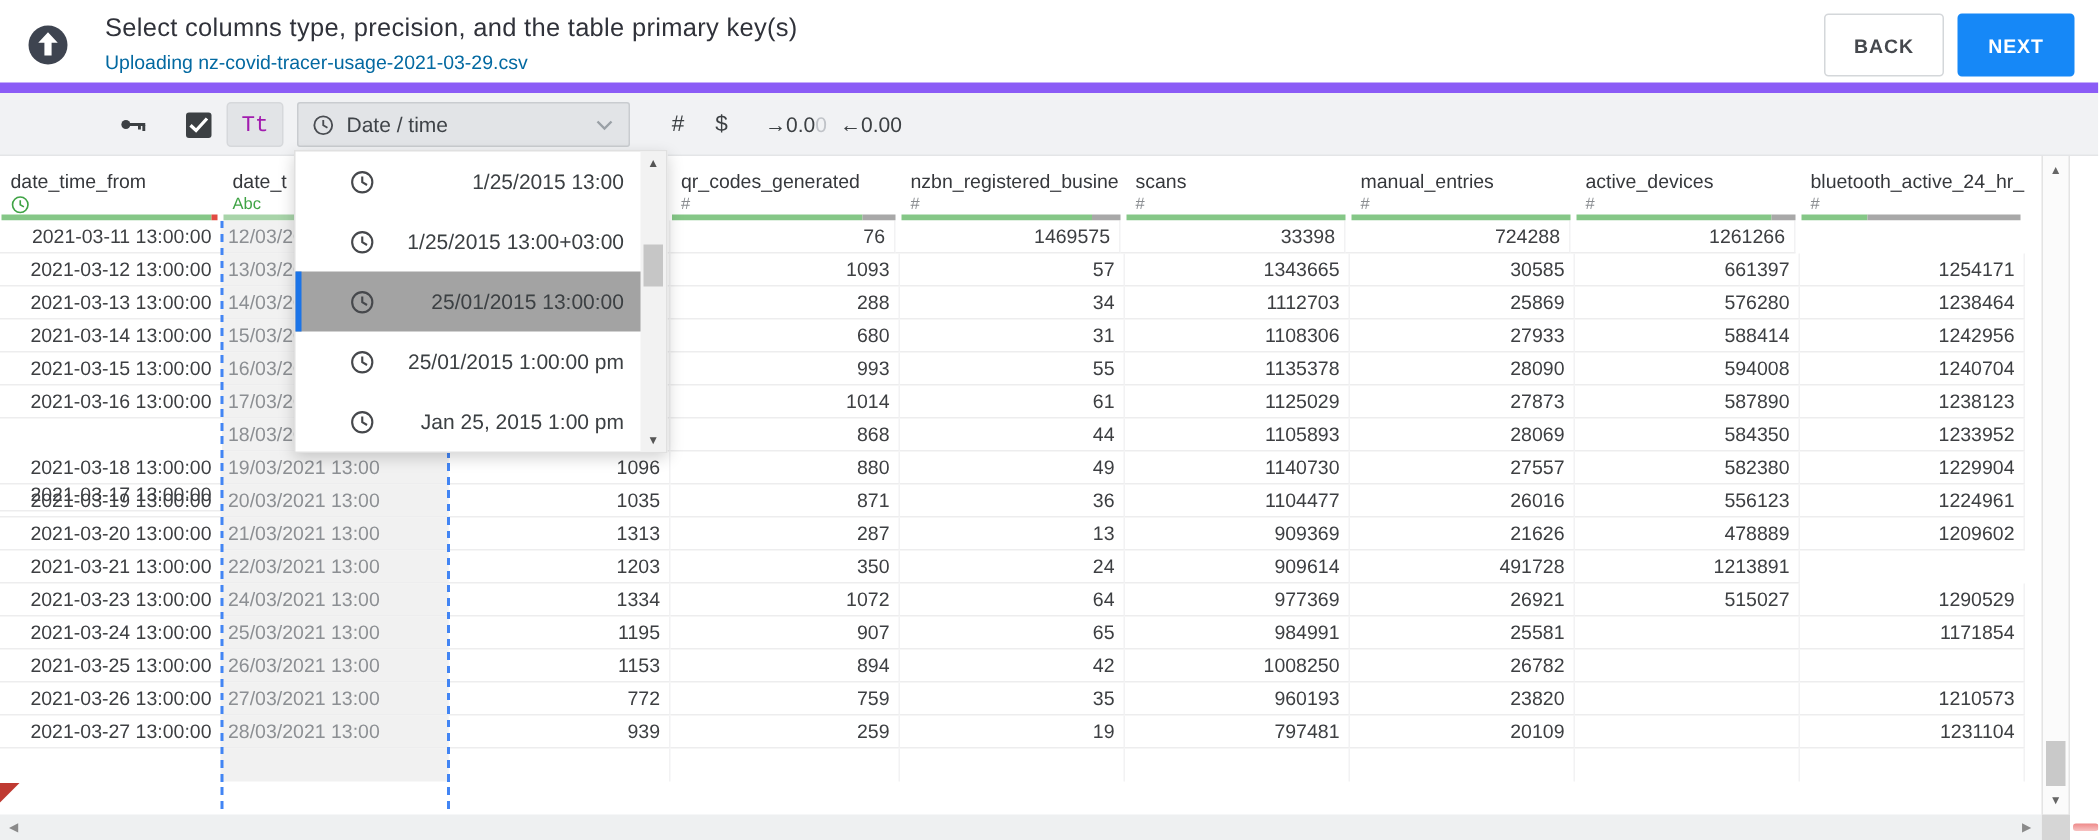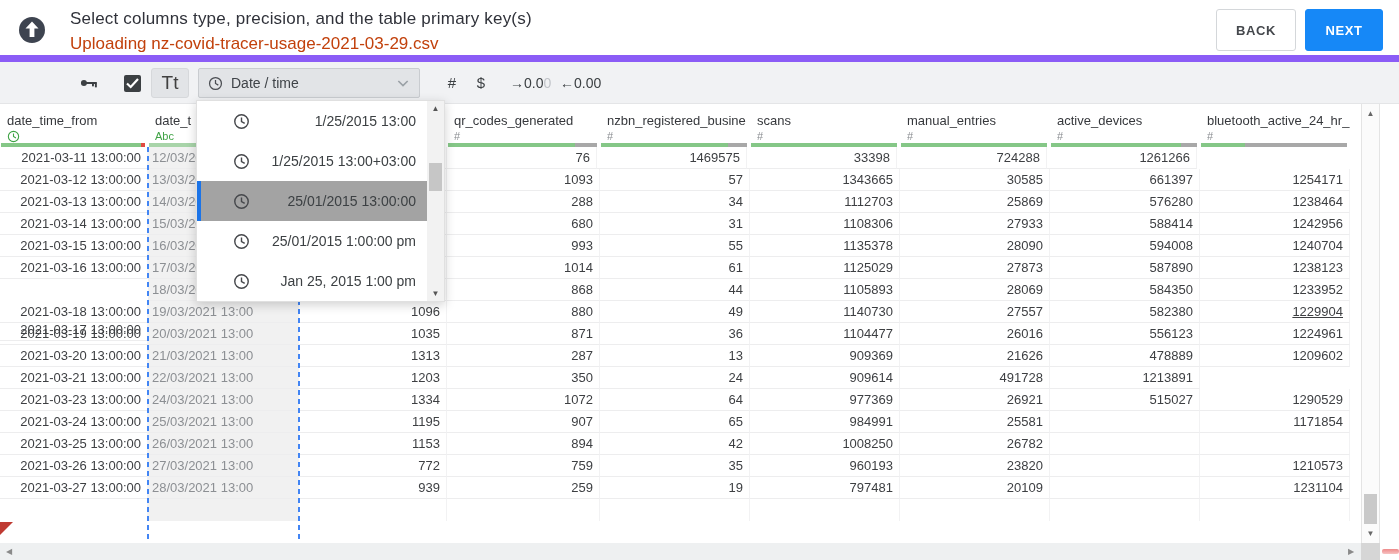--- a/index.html
+++ b/index.html
@@ -4,38 +4,38 @@
 <style>
   html,body{margin:0;padding:0;background:#fff;}
   .app{position:relative;width:1399px;height:560px;overflow:hidden;
        font-family:"Liberation Sans",sans-serif;background:#fff;}
 
   
   .topbar{position:absolute;left:0;top:0;width:1399px;height:62px;background:#fff;
           border-bottom:7px solid #8b5cf6;box-sizing:border-box;}
   .upicon{position:absolute;left:17px;top:15px;width:30px;height:30px;}
   .title{position:absolute;left:70px;top:9px;font-size:17px;color:#30323a;letter-spacing:.2px;}
-  .subtitle{position:absolute;left:70px;top:34px;font-size:17px;color:#c2410c;}
+  .subtitle{position:absolute;left:70px;top:34px;font-size:13px;color:#0369a1;}
   .btn{position:absolute;top:9px;height:42px;border-radius:3px;font-size:13px;font-weight:bold;
        letter-spacing:.6px;cursor:pointer;font-family:inherit;}
   .btn.back{left:1216px;width:80px;background:#fff;border:1px solid #d4d7da;color:#45484d;}
   .btn.next{left:1305px;width:78px;background:#1688f7;border:1px solid #1688f7;color:#fff;}
 
   
   .toolbar{position:absolute;left:0;top:62px;width:1399px;height:42px;background:#f1f2f4;
            border-bottom:1px solid #e4e5e7;box-sizing:border-box;}
   .tool{position:absolute;top:0;height:42px;line-height:42px;color:#3c4043;font-size:15px;
         background:none;border:none;padding:0;font-family:inherit;cursor:pointer;}
   .keyic{position:absolute;left:78px;top:11px;width:21px;height:20px;}
   .chk{position:absolute;left:124px;top:13px;width:17px;height:17px;background:#3c4043;
        border-radius:2px;cursor:pointer;}
   .chk svg{position:absolute;left:2px;top:3px;}
   .ttbtn{position:absolute;left:151px;top:6px;width:38px;height:30px;background:#e2e4e7;
-         border:1px solid #d6d8db;border-radius:3px;color:#404040;font-size:19px;
-         font-family:Liberation Sans, sans-serif;cursor:pointer;}
+         border:1px solid #d6d8db;border-radius:3px;color:#a21caf;font-size:15px;
+         font-family:Liberation Mono, monospace;cursor:pointer;}
   .select{position:absolute;left:198px;top:6px;width:222px;height:30px;background:#e2e4e7;
           border:1px solid #c9ccd0;border-radius:2px;box-sizing:border-box;cursor:pointer;
           display:flex;align-items:center;}
   .select .cic{margin-left:9px;display:flex;}
   .select .lbl{margin-left:8px;font-size:14px;color:#3f4348;flex:1;}
   .select .chev{margin-right:8px;display:flex;}
   .hash{left:442px;width:20px;text-align:center;}
   .dollar{left:473px;width:16px;text-align:center;}
   .prec{font-size:14px;}
   .inc{left:510px;} .dec{left:560px;}
@@ -296,21 +296,21 @@
         </div>
         <div class="trow">
           <div class="tcell r" style="width: 148px;">2021-03-18 13:00:00</div>
           <div class="tcell l sel" style="width: 151px;">19/03/2021 13:00</div>
           <div class="tcell r" style="width: 148px;">1096</div>
           <div class="tcell r" style="width: 153px;">880</div>
           <div class="tcell r" style="width: 150px;">49</div>
           <div class="tcell r" style="width: 150px;">1140730</div>
           <div class="tcell r" style="width: 150px;">27557</div>
           <div class="tcell r" style="width: 150px;">582380</div>
-          <div class="tcell r" style="width: 150px; text-decoration: underline;">1229904</div>
+          <div class="tcell r" style="width: 150px;">1229904</div>
         </div>
         <div class="trow">
           <div class="tcell r" style="width: 148px;">2021-03-19 13:00:00</div>
           <div class="tcell l sel" style="width: 151px;">20/03/2021 13:00</div>
           <div class="tcell r" style="width: 148px;">1035</div>
           <div class="tcell r" style="width: 153px;">871</div>
           <div class="tcell r" style="width: 150px;">36</div>
           <div class="tcell r" style="width: 150px;">1104477</div>
           <div class="tcell r" style="width: 150px;">26016</div>
           <div class="tcell r" style="width: 150px;">556123</div>

